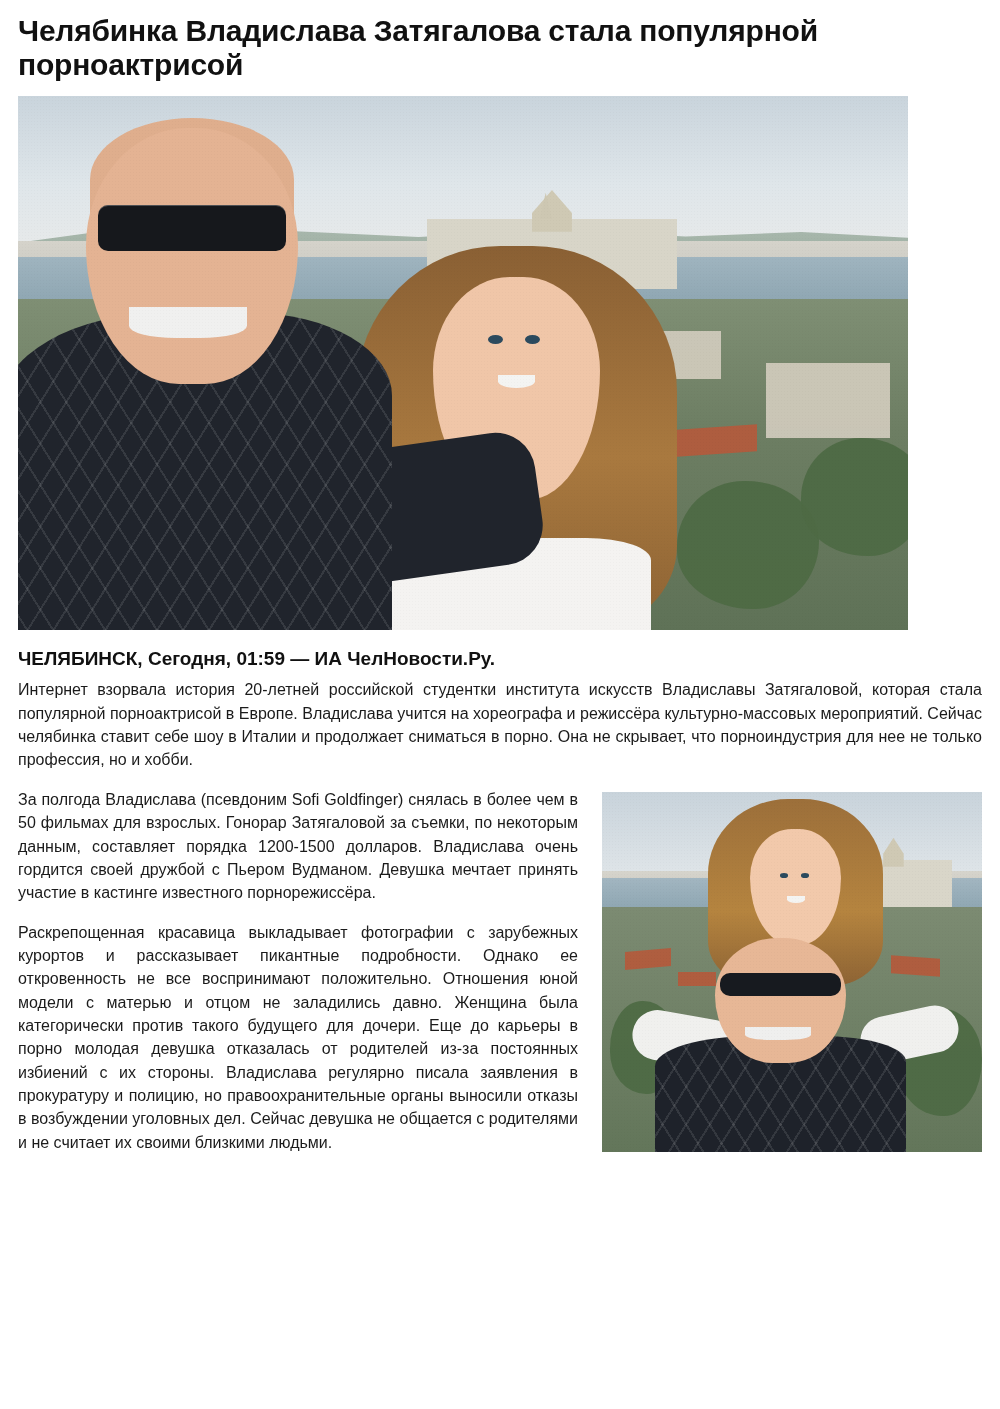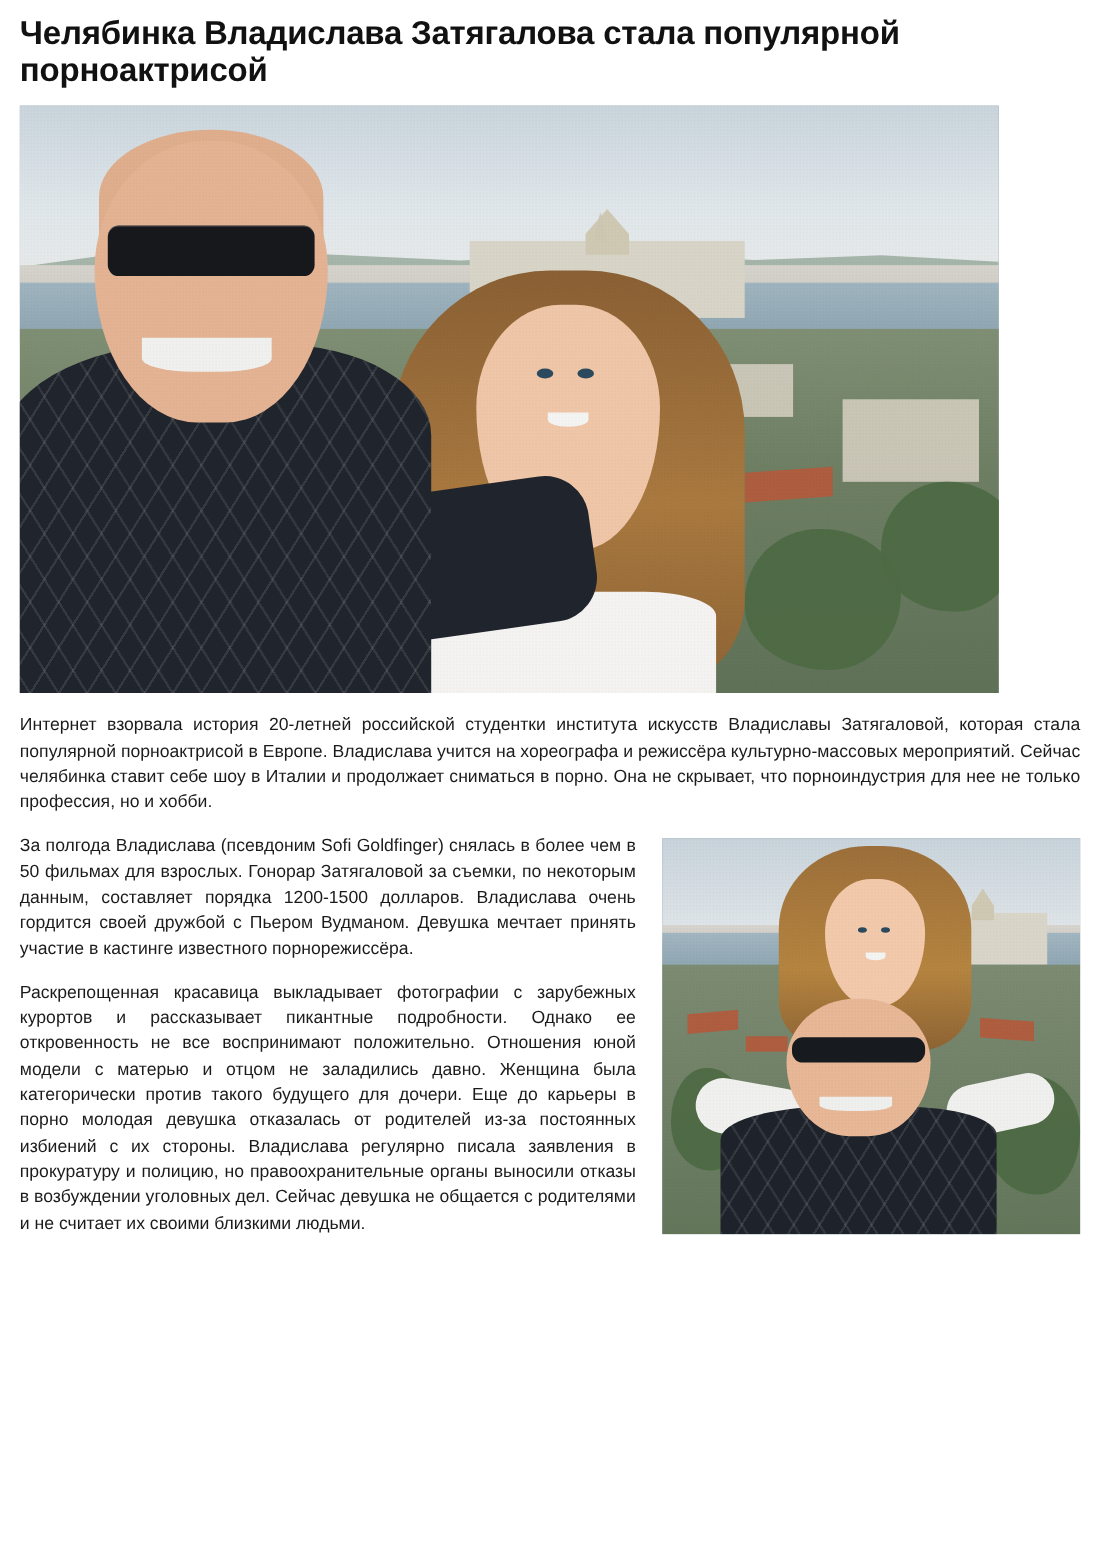--- a/index.html
+++ b/index.html
@@ -304,20 +304,21 @@
         <div class="scalp"></div>
         <div class="head"></div>
         <div class="glasses"></div>
         <div class="mouth"></div>
       </div>
 
       <div class="grain"></div>
     </div>
   </div>
 
+  <div class="dateline">ЧЕЛЯБИНСК, Сегодня, 01:59 — ИА ЧелНовости.Ру.</div>
 
   <p class="body">Интернет взорвала история 20-летней российской студентки института искусств Владиславы Затягаловой, которая стала популярной порноактрисой в Европе. Владислава учится на хореографа и режиссёра культурно-массовых мероприятий. Сейчас челябинка ставит себе шоу в Италии и продолжает сниматься в порно. Она не скрывает, что порноиндустрия для нее не только профессия, но и хобби.</p>
 
   <div class="float-photo fp" role="img">
     <div class="sky2"></div>
     <div class="city2"></div>
     <div class="river2"></div>
     <div class="parl2"></div>
     <div class="town2"></div>
     <div class="roof" style="left:6%;top:44%;width:12%;height:5%;transform:skewY(-5deg);"></div>

